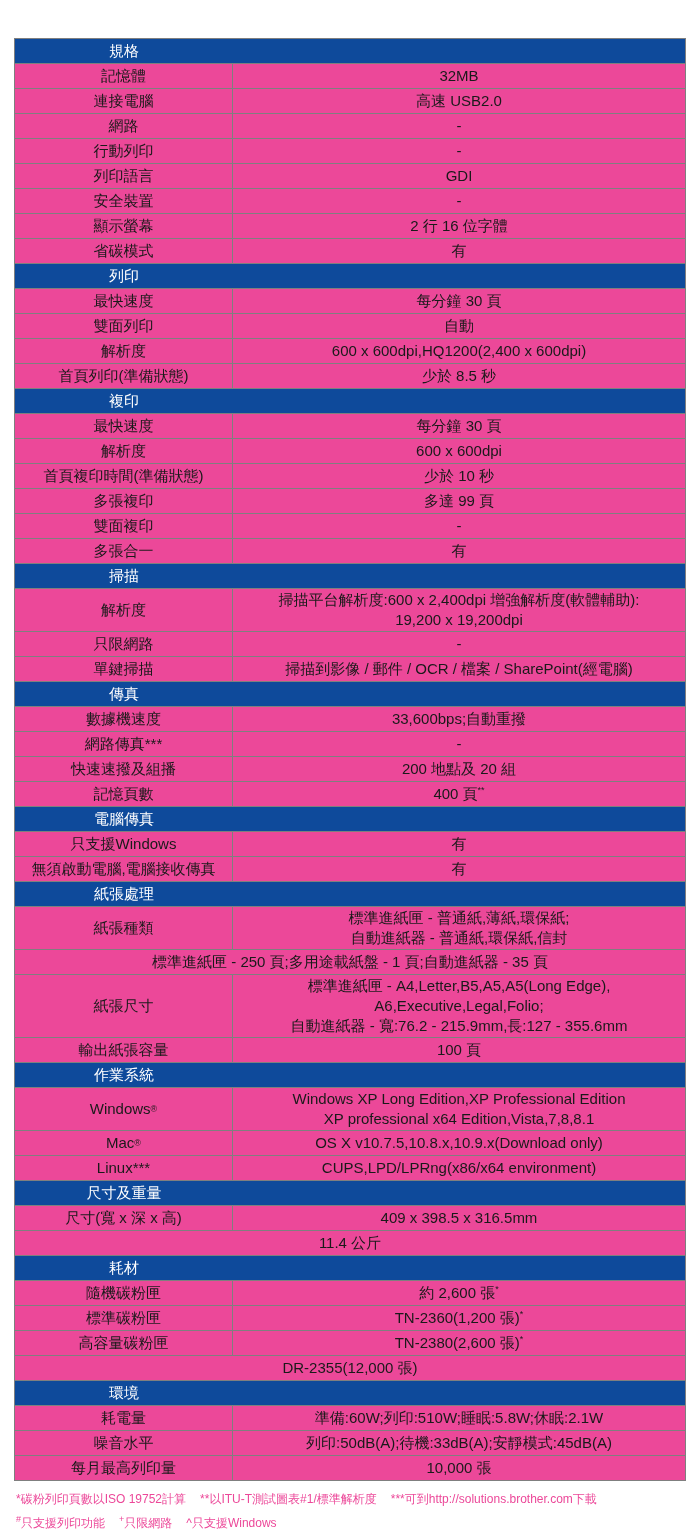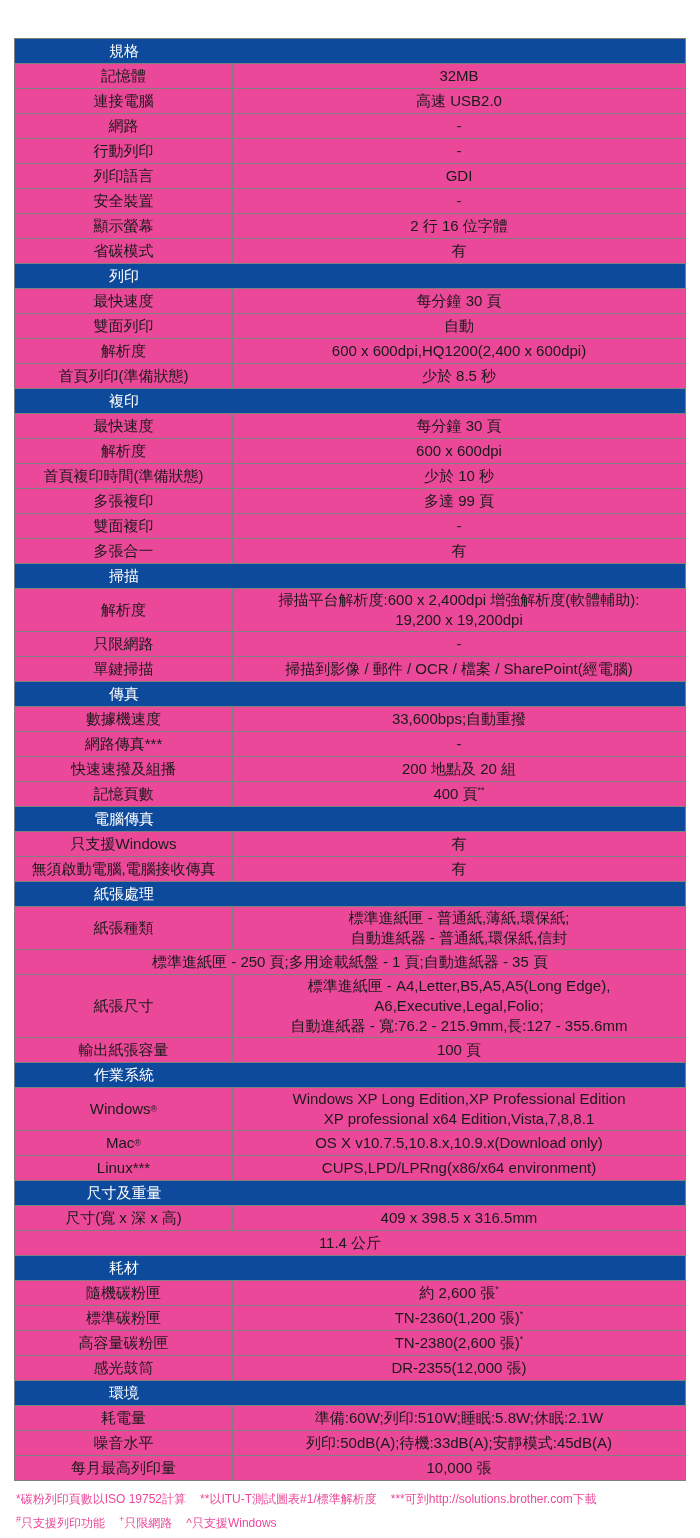--- a/index.html
+++ b/index.html
@@ -400,23 +400,20 @@
       </div>
       <div class="row">
         <div class="cell label">
           <span>高容量碳粉匣</span>
         </div>
         <div class="cell value">
           <div class="val-line"><span>TN-2380(2,600 張)</span><sup>*</sup></div>
         </div>
       </div>
       <div class="row">
-        <div class="cell label">
-          <span>感光鼓筒</span>
-        </div>
         <div class="cell value">
           <div class="val-line"><span>DR-2355(12,000 張)</span></div>
         </div>
       </div>
       <div class="sec-header">
         <span class="sec-title">環境</span>
       </div>
       <div class="row">
         <div class="cell label">
           <span>耗電量</span>

